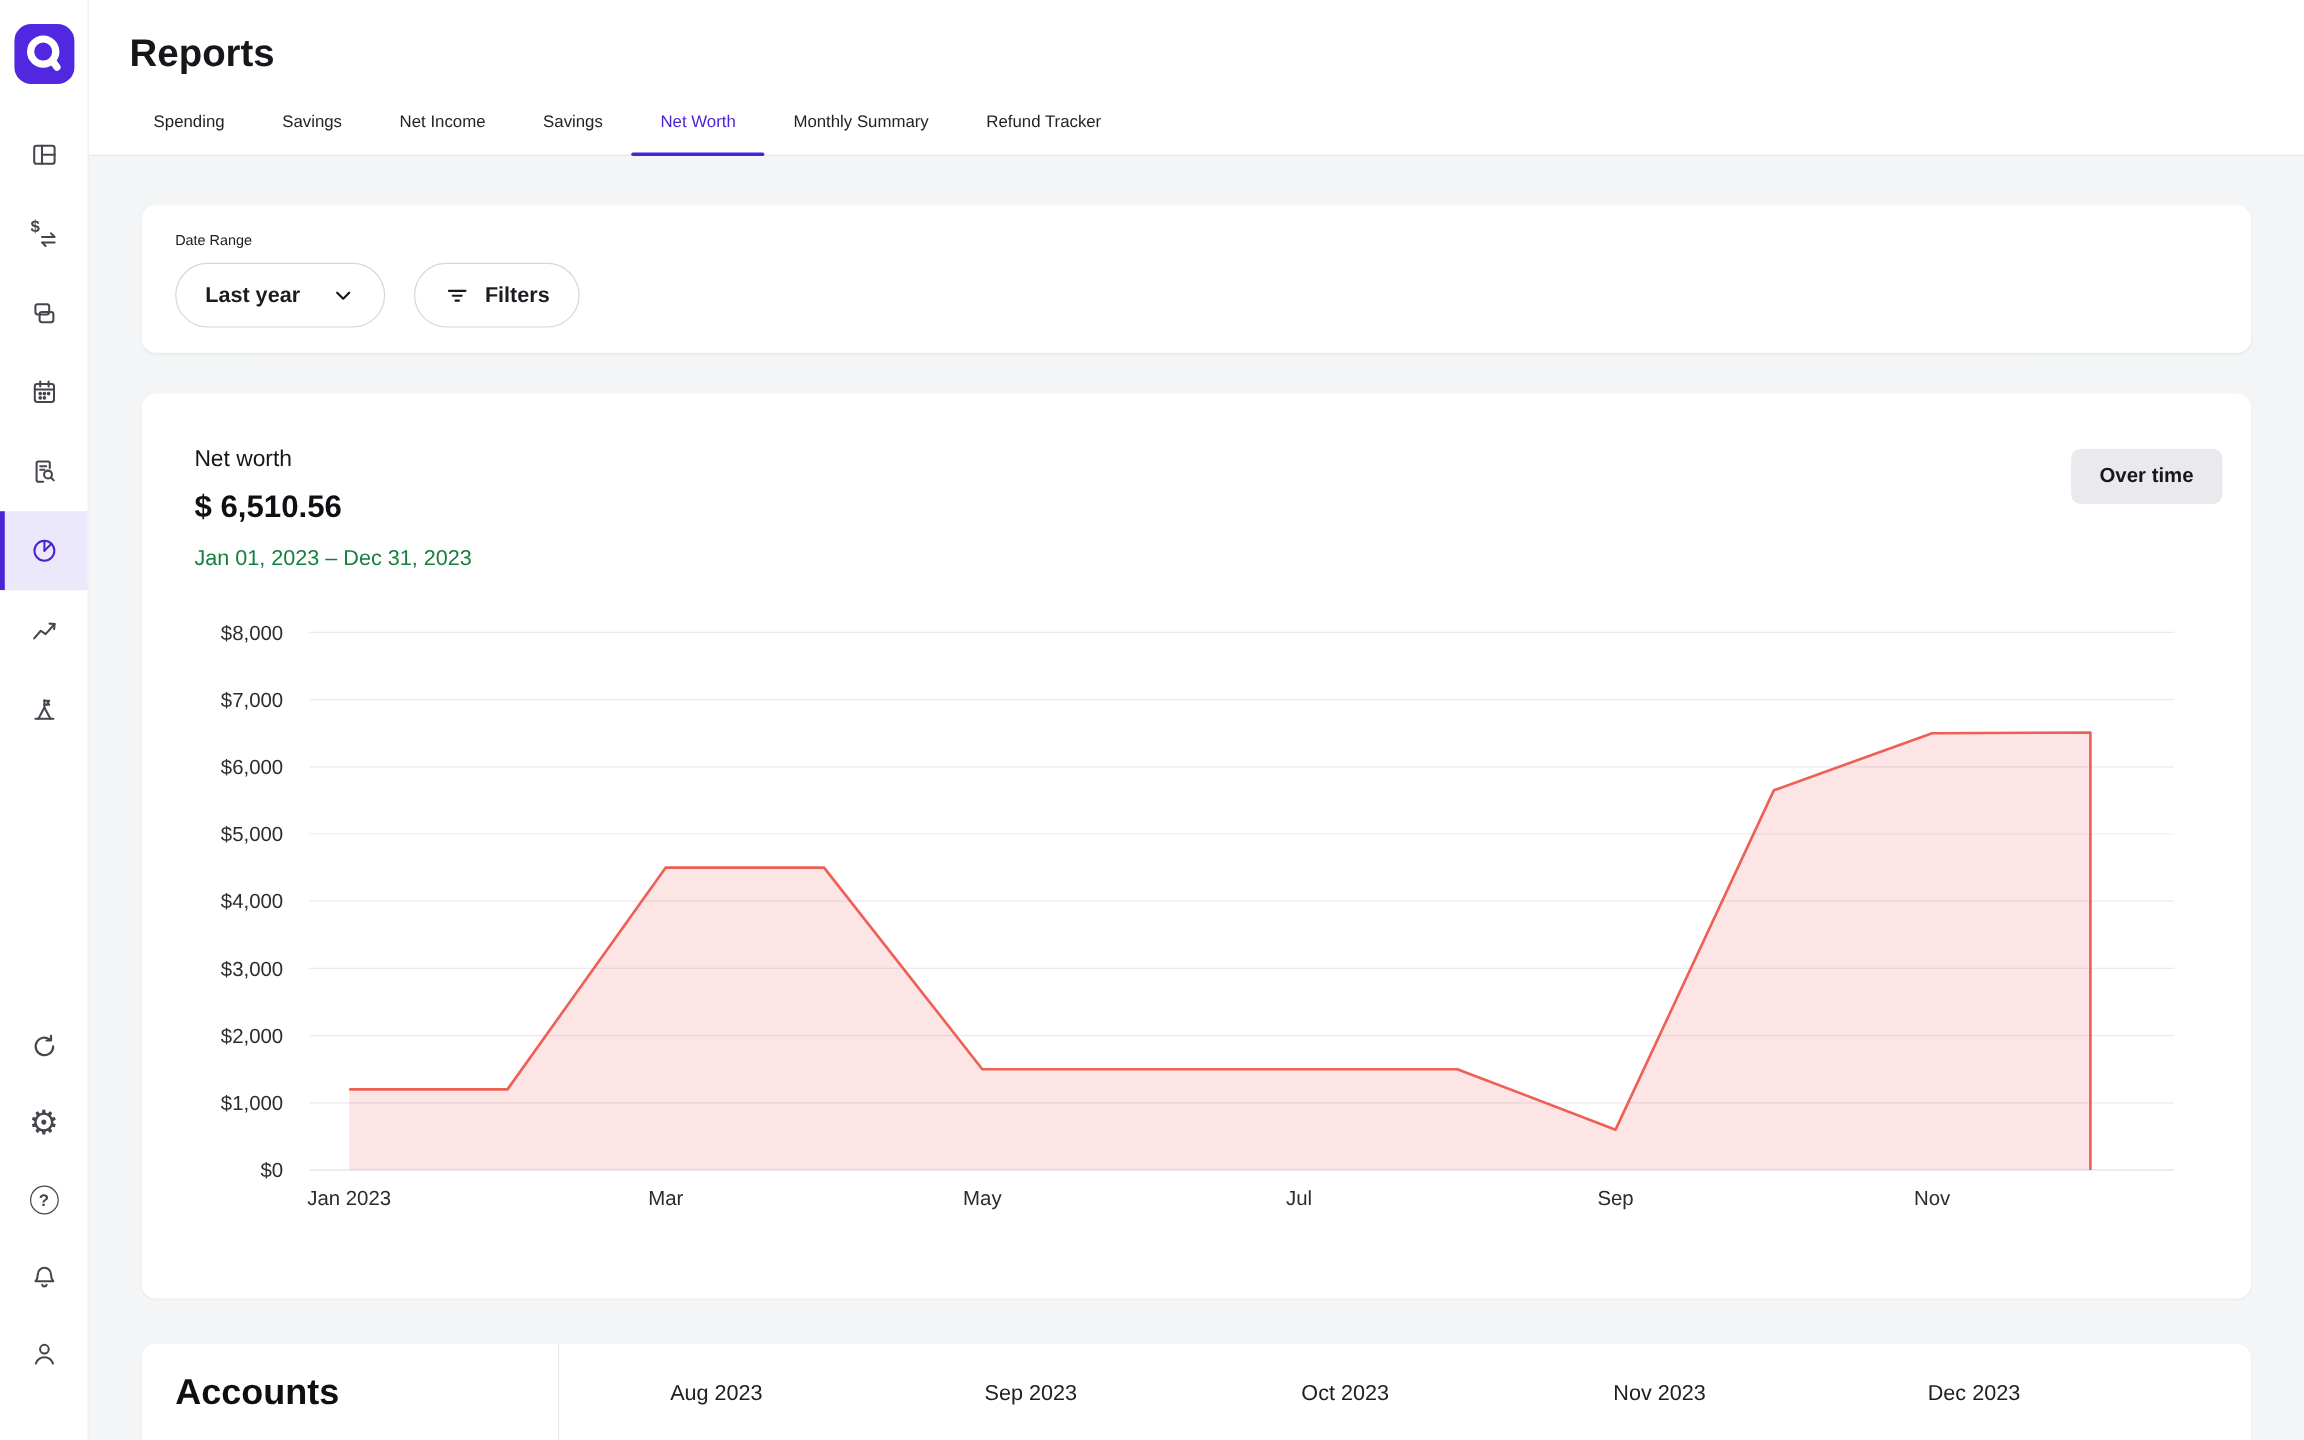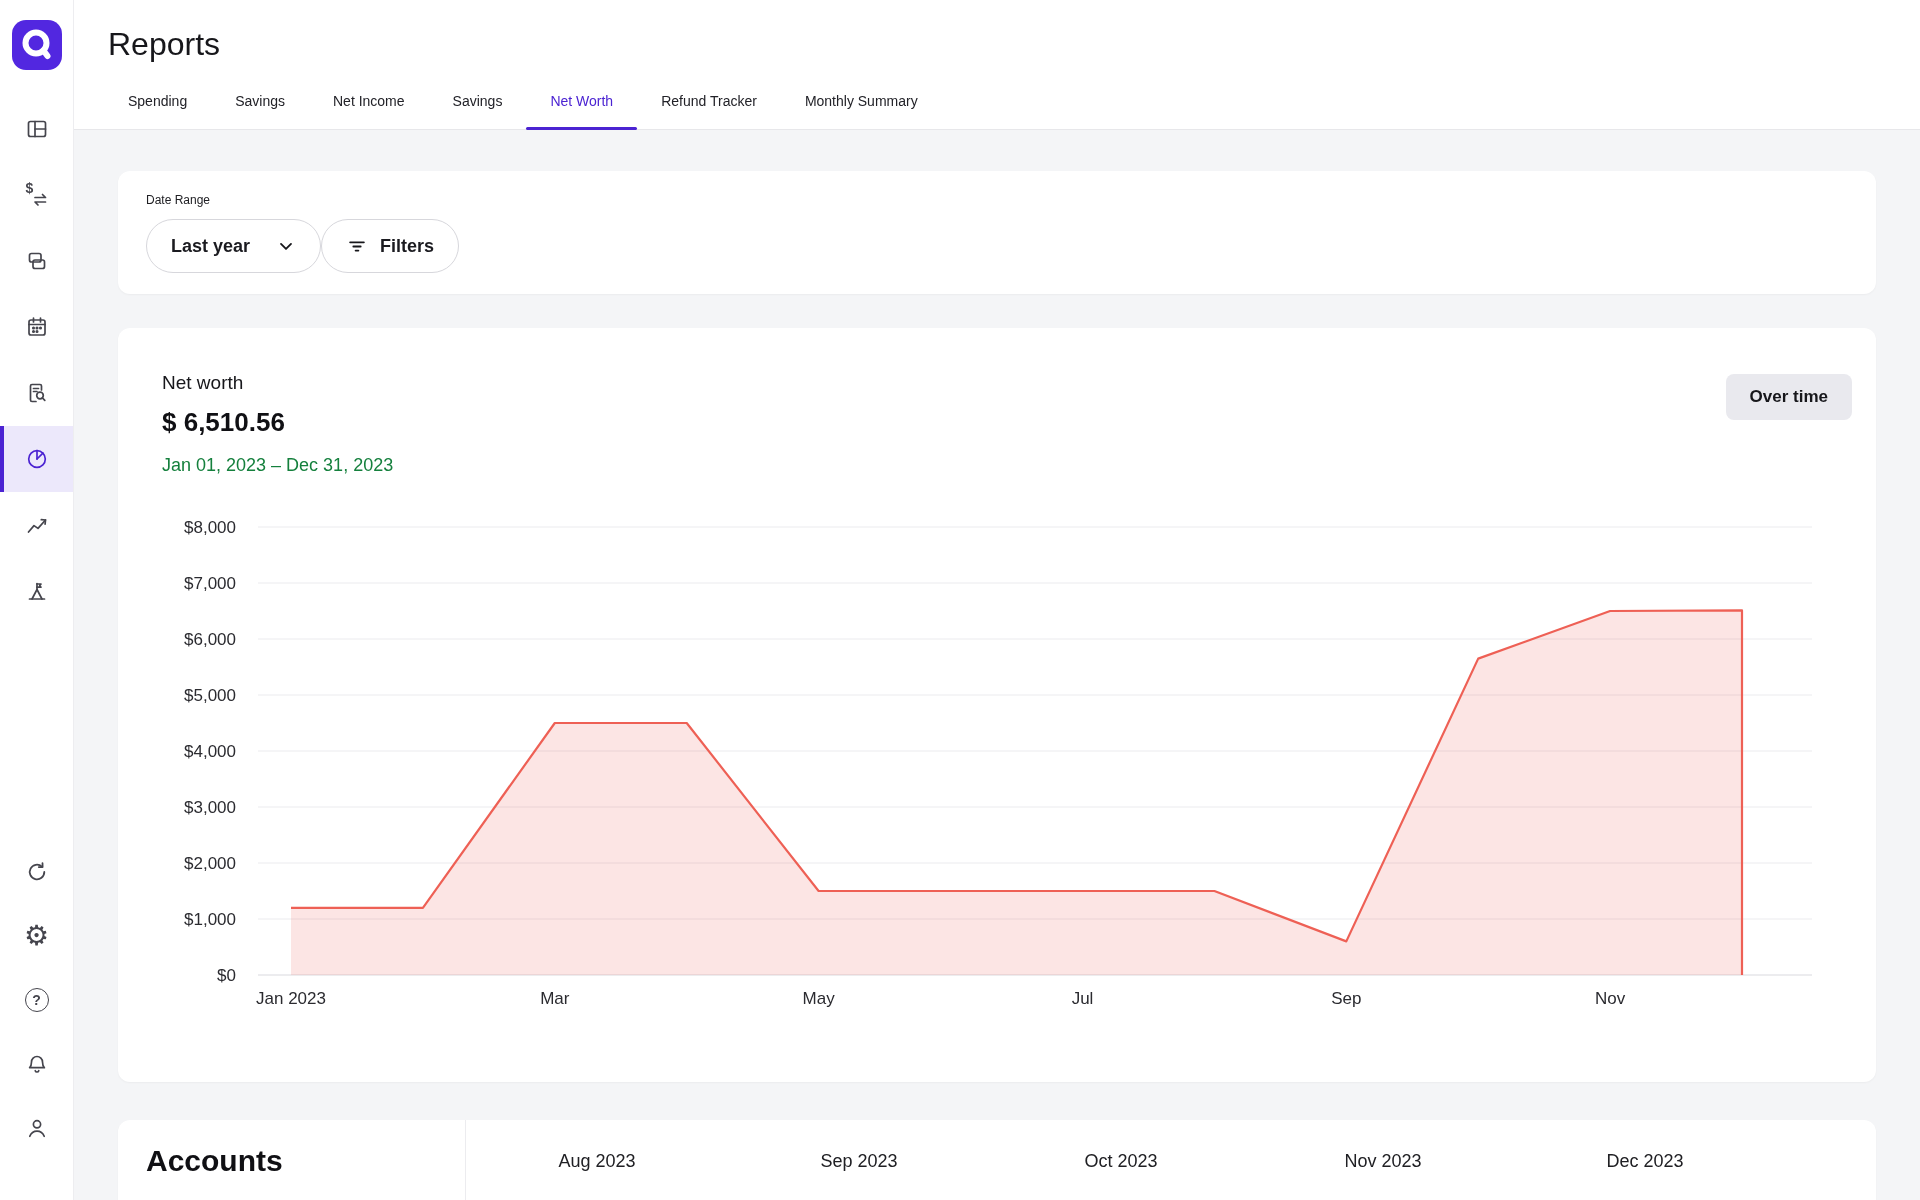--- a/index.html
+++ b/index.html
@@ -21,33 +21,33 @@
   .glyph-icon{font-size:28px;color:#45454d;line-height:1}
   .help-circle{width:24px;height:24px;border:1.8px solid #45454d;border-radius:50%;
     display:flex;align-items:center;justify-content:center;font-size:14px;font-weight:700;color:#45454d}
   .dollar-wrap{position:relative;width:24px;height:24px}
   .dollar-wrap .dollar{position:absolute;left:1px;top:-3px;font-size:14px;font-weight:700;color:#45454d}
   .dollar-wrap svg{position:absolute;left:0;top:0}
 
   
   .main{margin-left:74px;height:1200px;display:flex;flex-direction:column}
   .topbar{background:#fff;padding:26px 0 0 34px}
-  .page-title{font-size:32px;font-weight:400;color:#17171b}
+  .page-title{font-size:32px;font-weight:700;color:#17171b}
   .tabs{display:flex;background:#fff;border-bottom:1px solid #e7e7ea;padding-left:30px;margin-top:10px}
   .tab{padding:20px 24px;font-size:14px;font-weight:400;color:#222228;position:relative;cursor:pointer;white-space:nowrap}
   .tab.active{color:#4b23d2}
   .tab.active::after{content:"";position:absolute;left:0;right:0;bottom:-1px;height:3px;background:#4b23d2;border-radius:2px}
 
   .content{background:#f4f5f7;flex:1;padding:41px 44px 0 44px;overflow:hidden}
   .card{background:#fff;border-radius:12px;box-shadow:0 1px 2px rgba(20,20,30,.04)}
 
   
   .filter-card{height:123px;padding:22px 28px}
   .field-label{font-size:12px;color:#202024;margin-bottom:12px}
-  .controls{display:flex;}
+  .controls{display:flex;gap:24px}
   .pill-btn{display:inline-flex;align-items:center;border:1px solid #d7d7dc;border-radius:28px;
     background:#fff;height:54px;padding:0 24px;font-size:18px;font-weight:700;color:#1b1b20;cursor:pointer;
     font-family:"Liberation Sans",sans-serif}
   .pill-btn .gap{width:26px}
   .pill-btn .gap-sm{width:12px}
 
   
   .networth-card{margin-top:34px;height:754px;position:relative}
   .nw-head{padding:44px 0 0 44px}
   .nw-title{font-size:19px;color:#17171b}
@@ -179,22 +179,22 @@
   <div class="topbar">
     <div class="page-title">Reports</div>
   </div>
 
   <div class="tabs">
     <div class="tab">Spending</div>
     <div class="tab">Savings</div>
     <div class="tab">Net Income</div>
     <div class="tab">Savings</div>
     <div class="tab active">Net Worth</div>
+    <div class="tab">Monthly Summary</div>
     <div class="tab">Refund Tracker</div>
-    <div class="tab">Monthly Summary</div>
   </div>
 
   <div class="content">
 
     <div class="card filter-card">
       <div class="field-label">Date Range</div>
       <div class="controls">
         <button class="pill-btn">
           <span>Last year</span>
           <span class="gap"></span>

